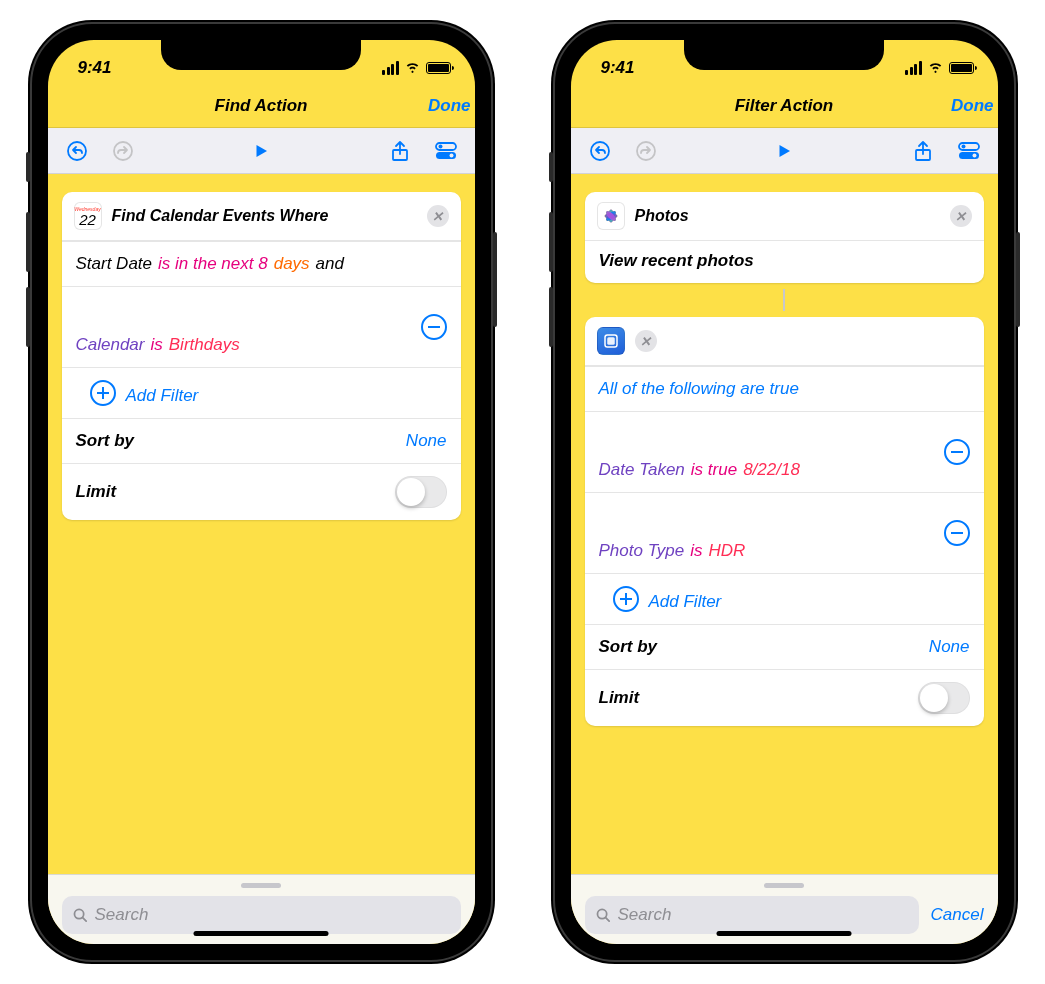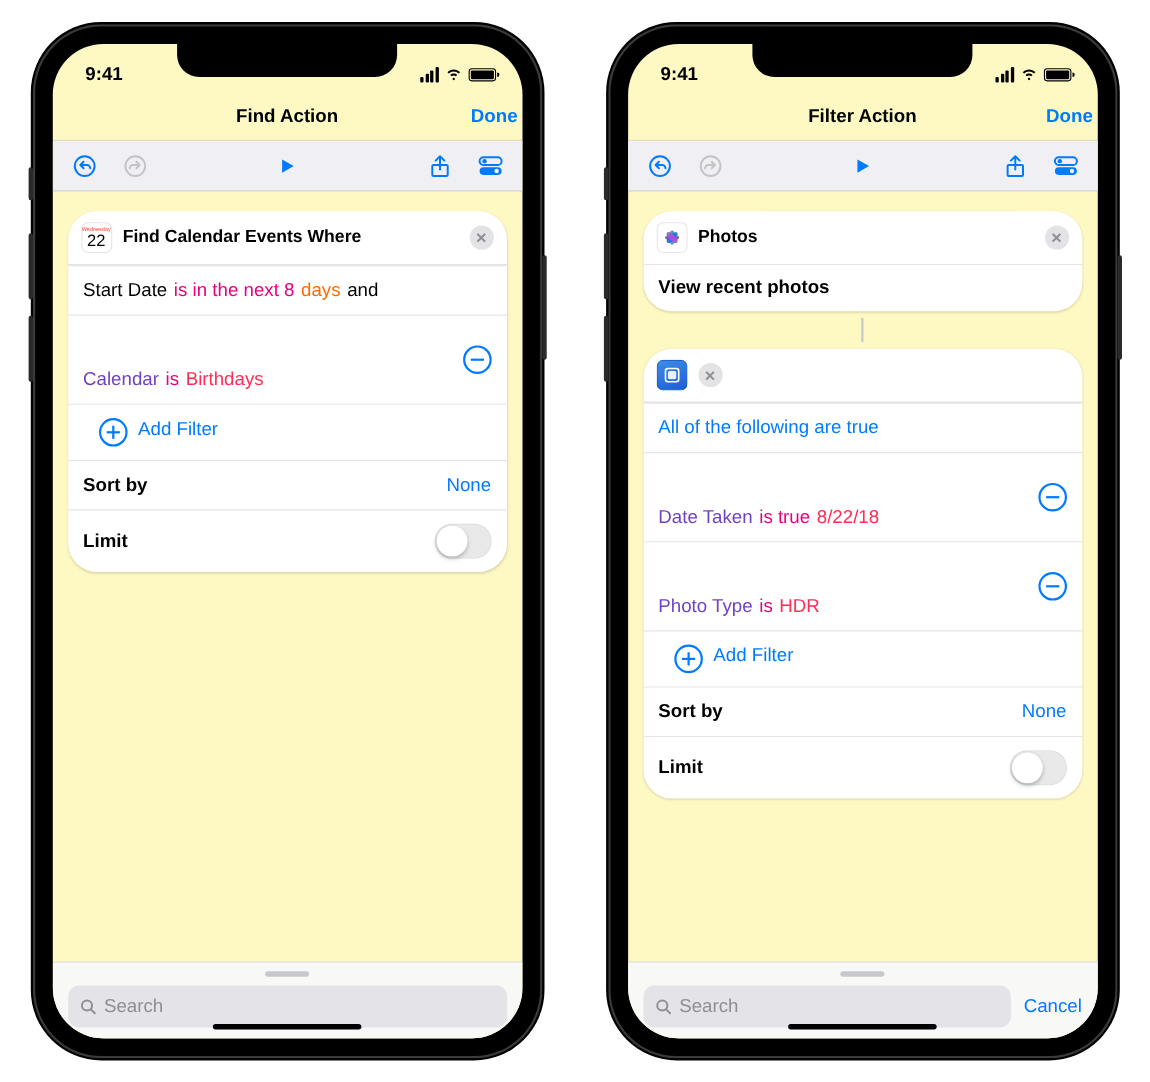--- a/index.html
+++ b/index.html
@@ -27,26 +27,27 @@
     background: #2a2a2a;
     border-radius: 3px;
   }
   .side-l1 { left: -4px; top: 130px; width: 4px; height: 30px; }
   .side-l2 { left: -4px; top: 190px; width: 4px; height: 60px; }
   .side-l3 { left: -4px; top: 265px; width: 4px; height: 60px; }
   .side-r  { right: -4px; top: 210px; width: 4px; height: 95px; }
   .screen {
     width: 100%;
     height: 100%;
-    background: #fef9c3;
+    background: #fde047;
     border-radius: 46px;
     overflow: hidden;
     position: relative;
     display: flex;
     flex-direction: column;
+    font-style: italic;
   }
   .notch {
     position: absolute;
     top: 0;
     left: 50%;
     transform: translateX(-50%);
     width: 200px;
     height: 30px;
     background: #000;
     border-bottom-left-radius: 20px;
@@ -109,21 +110,21 @@
   .tb-play svg { width: 18px; height: 18px; }
 
   .content {
     flex: 1;
     padding: 18px 14px;
     overflow: hidden;
   }
 
   .card {
     background: #fff;
-    border-radius: 26px;
+    border-radius: 10px;
     box-shadow: 0 1px 2px rgba(0,0,0,0.12);
     margin-bottom: 22px;
     overflow: hidden;
   }
   .card-header {
     display: flex;
     align-items: center;
     padding: 10px 12px;
     gap: 10px;
     border-bottom: 0.5px solid rgba(0,0,0,0.1);
@@ -167,21 +168,21 @@
   .plus-btn {
     width: 26px; height:26px; border:2px solid #007aff; border-radius:50%;
     display:flex; align-items:center; justify-content:center; position:relative;
   }
   .plus-btn::before, .plus-btn::after {
     content:''; position:absolute; background:#007aff;
   }
   .plus-btn::before { width:12px; height:2px; }
   .plus-btn::after  { width:2px; height:12px; }
 
-  .add-filter { color:#007aff; display:flex; align-items:flex-start; gap:10px;padding-left:28px; }
+  .add-filter { color:#007aff; display:flex; align-items:flex-end; gap:10px;padding-left:28px; }
   .row-label { font-weight:600; flex:1; }
   .row-value { color:#007aff; }
 
   .switch {
     width: 52px; height: 32px; background:#e9e9ea; border-radius:16px; position:relative;
     border:1px solid rgba(0,0,0,0.04);
   }
   .switch-knob {
     position:absolute; left:1px; top:1px; width:28px; height:28px; background:#fff;
     border-radius:50%; box-shadow:0 2px 4px rgba(0,0,0,0.25);

